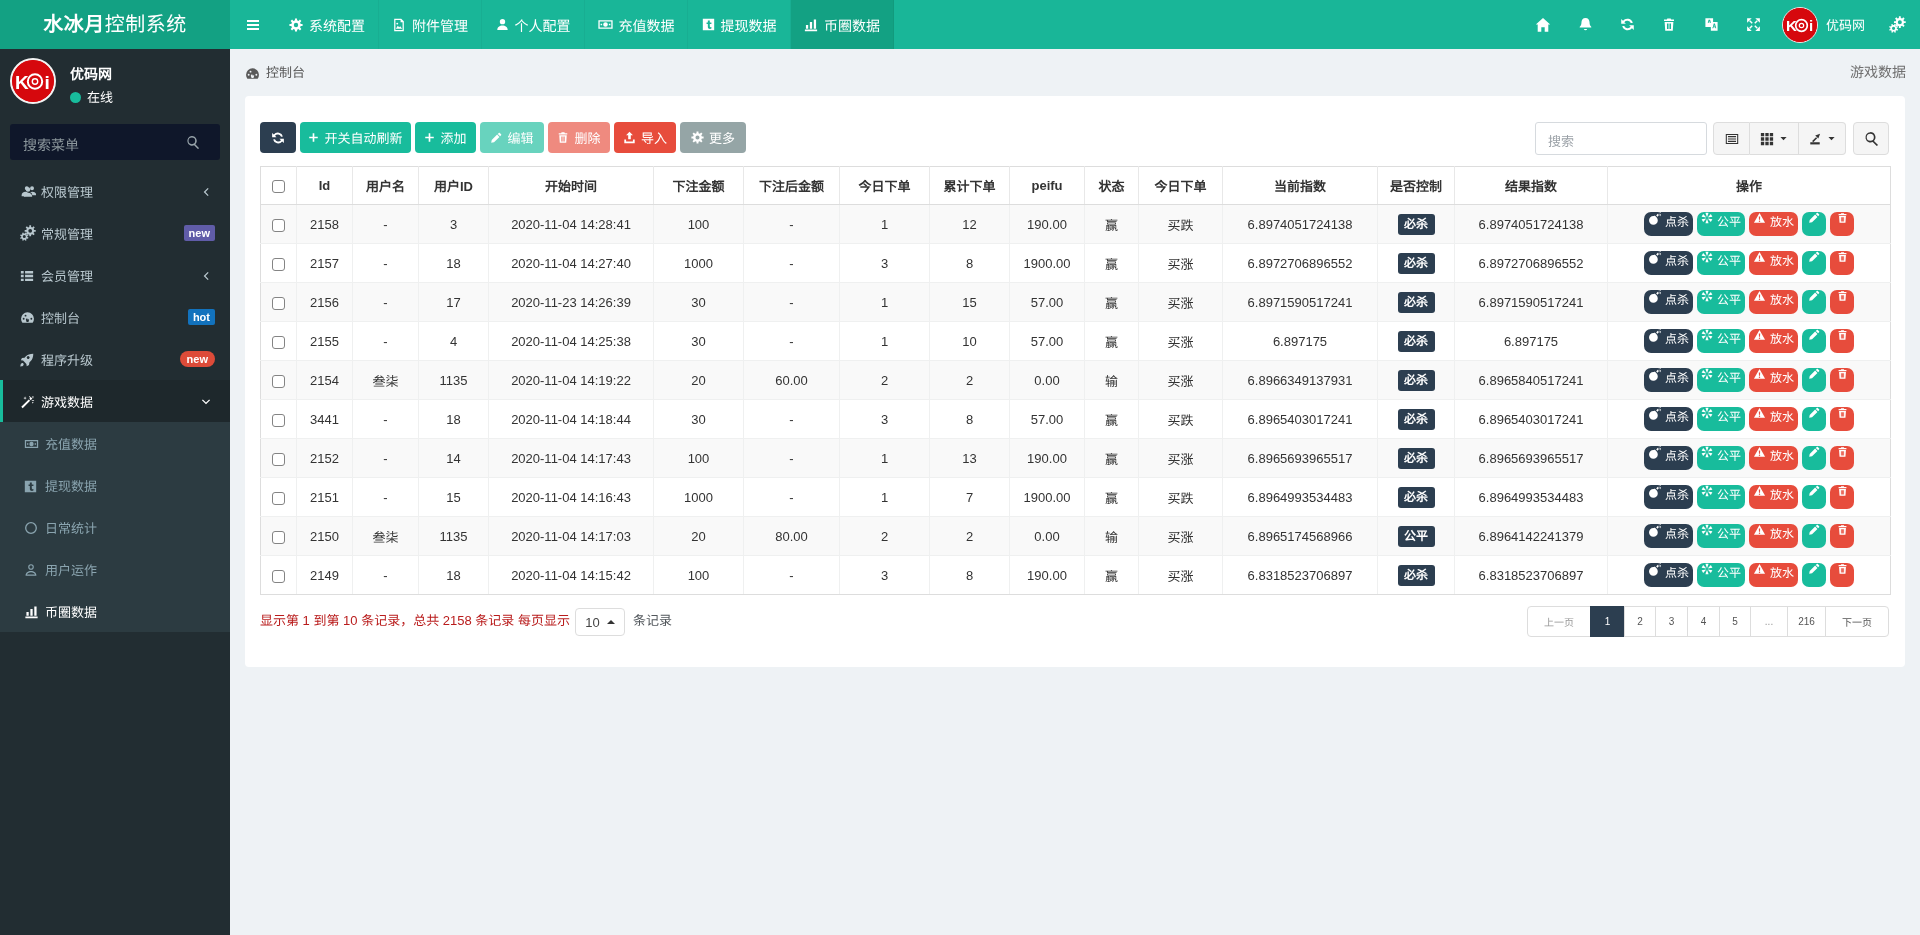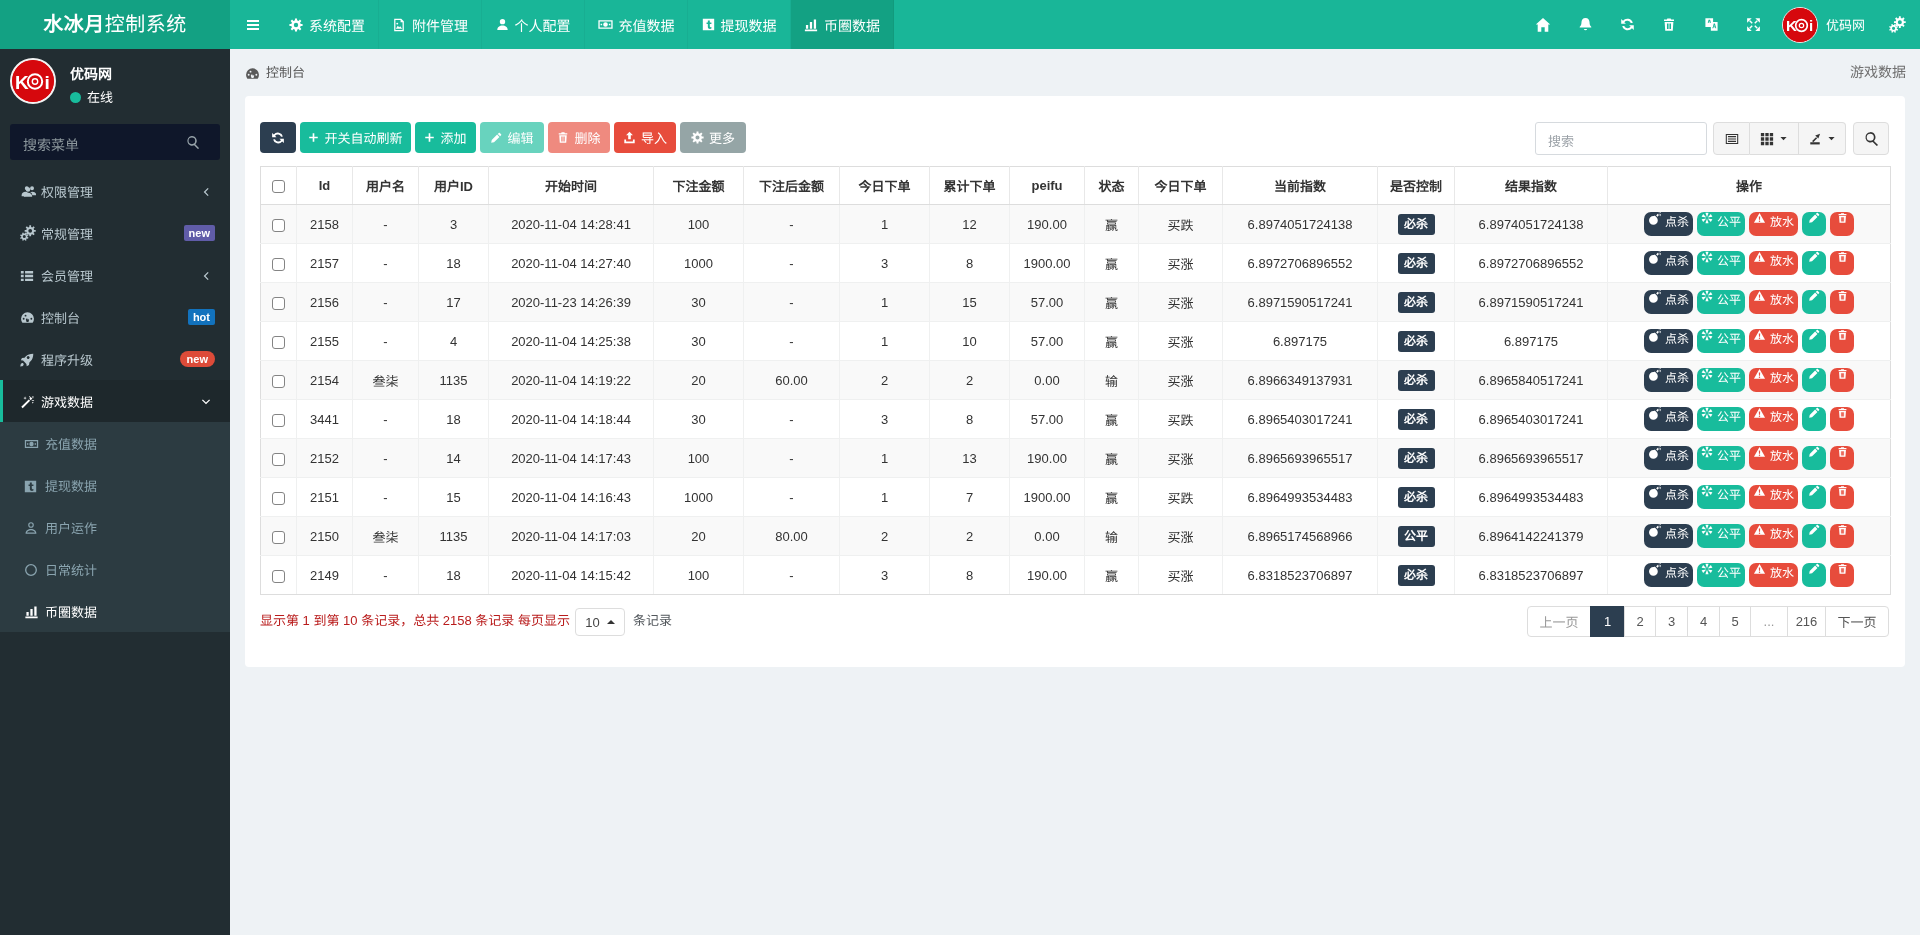--- a/index.html
+++ b/index.html
@@ -78,21 +78,21 @@
 .badge{display:inline-block;min-width:37px;height:21px;line-height:21px;padding:0 6px;border-radius:3px;background:#2c3e50;color:#fff;font-size:12px;font-weight:bold}
 .ops{display:flex;align-items:center;justify-content:center;gap:4px}
 .opb{height:24px;border-radius:7px;color:#fff;font-size:12px;display:inline-flex;align-items:flex-start;justify-content:center;gap:4px;padding:0 4px}
 .opb.sq{width:24px;padding:0}
 
 .pinfo{position:absolute;left:15px;top:510px;height:30px;line-height:30px;color:#b91c1c;font-size:13px}
 .psel{position:absolute;left:330px;top:512px;width:50px;height:28px;border:1px solid #ddd;border-radius:4px;background:#fff;color:#444;display:flex;align-items:center;justify-content:center;gap:7px;font-size:13px}
 .pirec{position:absolute;left:388px;top:510px;height:30px;line-height:30px;color:#52575c;font-size:13px}
 .caret-up{width:0;height:0;border-left:4px solid transparent;border-right:4px solid transparent;border-bottom:4px solid #333}
 .pgn{position:absolute;right:16px;top:510px;height:31px;display:flex}
-.pg{min-width:31px;height:31px;padding:0 0;border:1px solid #ddd;margin-left:-1px;background:#fff;color:#555;display:flex;align-items:center;justify-content:center;font-size:13px}
+.pg{min-width:31px;height:31px;padding:0 0;border:1px solid #ddd;margin-left:-1px;background:#fff;color:#555;display:flex;align-items:center;justify-content:center;font-size:10px}
 .pg.first{border-radius:4px 0 0 4px;margin-left:0}
 .pg.last{border-radius:0 4px 4px 0}
 .pg.act{background:#2c3e50;border-color:#2c3e50;color:#fff}
 .pg.dis{color:#999}
 </style>
 </head>
 <body>
 <svg width="0" height="0" style="position:absolute">
 <defs>
 <symbol id="i-bars" viewBox="0 0 16 16">
@@ -369,27 +369,27 @@
                   <use href="#i-money"></use>
                 </svg></span>充值数据</a>
           </li>
         <li>
             <a><span class="mi"><svg class="i" width="13" height="13">
                   <use href="#i-tsq"></use>
                 </svg></span>提现数据</a>
           </li>
         <li>
             <a><span class="mi"><svg class="i" width="14" height="14">
-                  <use href="#i-usero"></use>
-                </svg></span>用户运作</a>
+                  <use href="#i-circo"></use>
+                </svg></span>日常统计</a>
           </li>
         <li>
             <a><span class="mi"><svg class="i" width="14" height="14">
-                  <use href="#i-circo"></use>
-                </svg></span>日常统计</a>
+                  <use href="#i-usero"></use>
+                </svg></span>用户运作</a>
           </li>
         <li>
             <a class="on"><span class="mi"><svg class="i" width="15" height="14">
                   <use href="#i-chart"></use>
                 </svg></span>币圈数据</a>
           </li>
       </ul>
     </li>
   </ul>
 </div>

